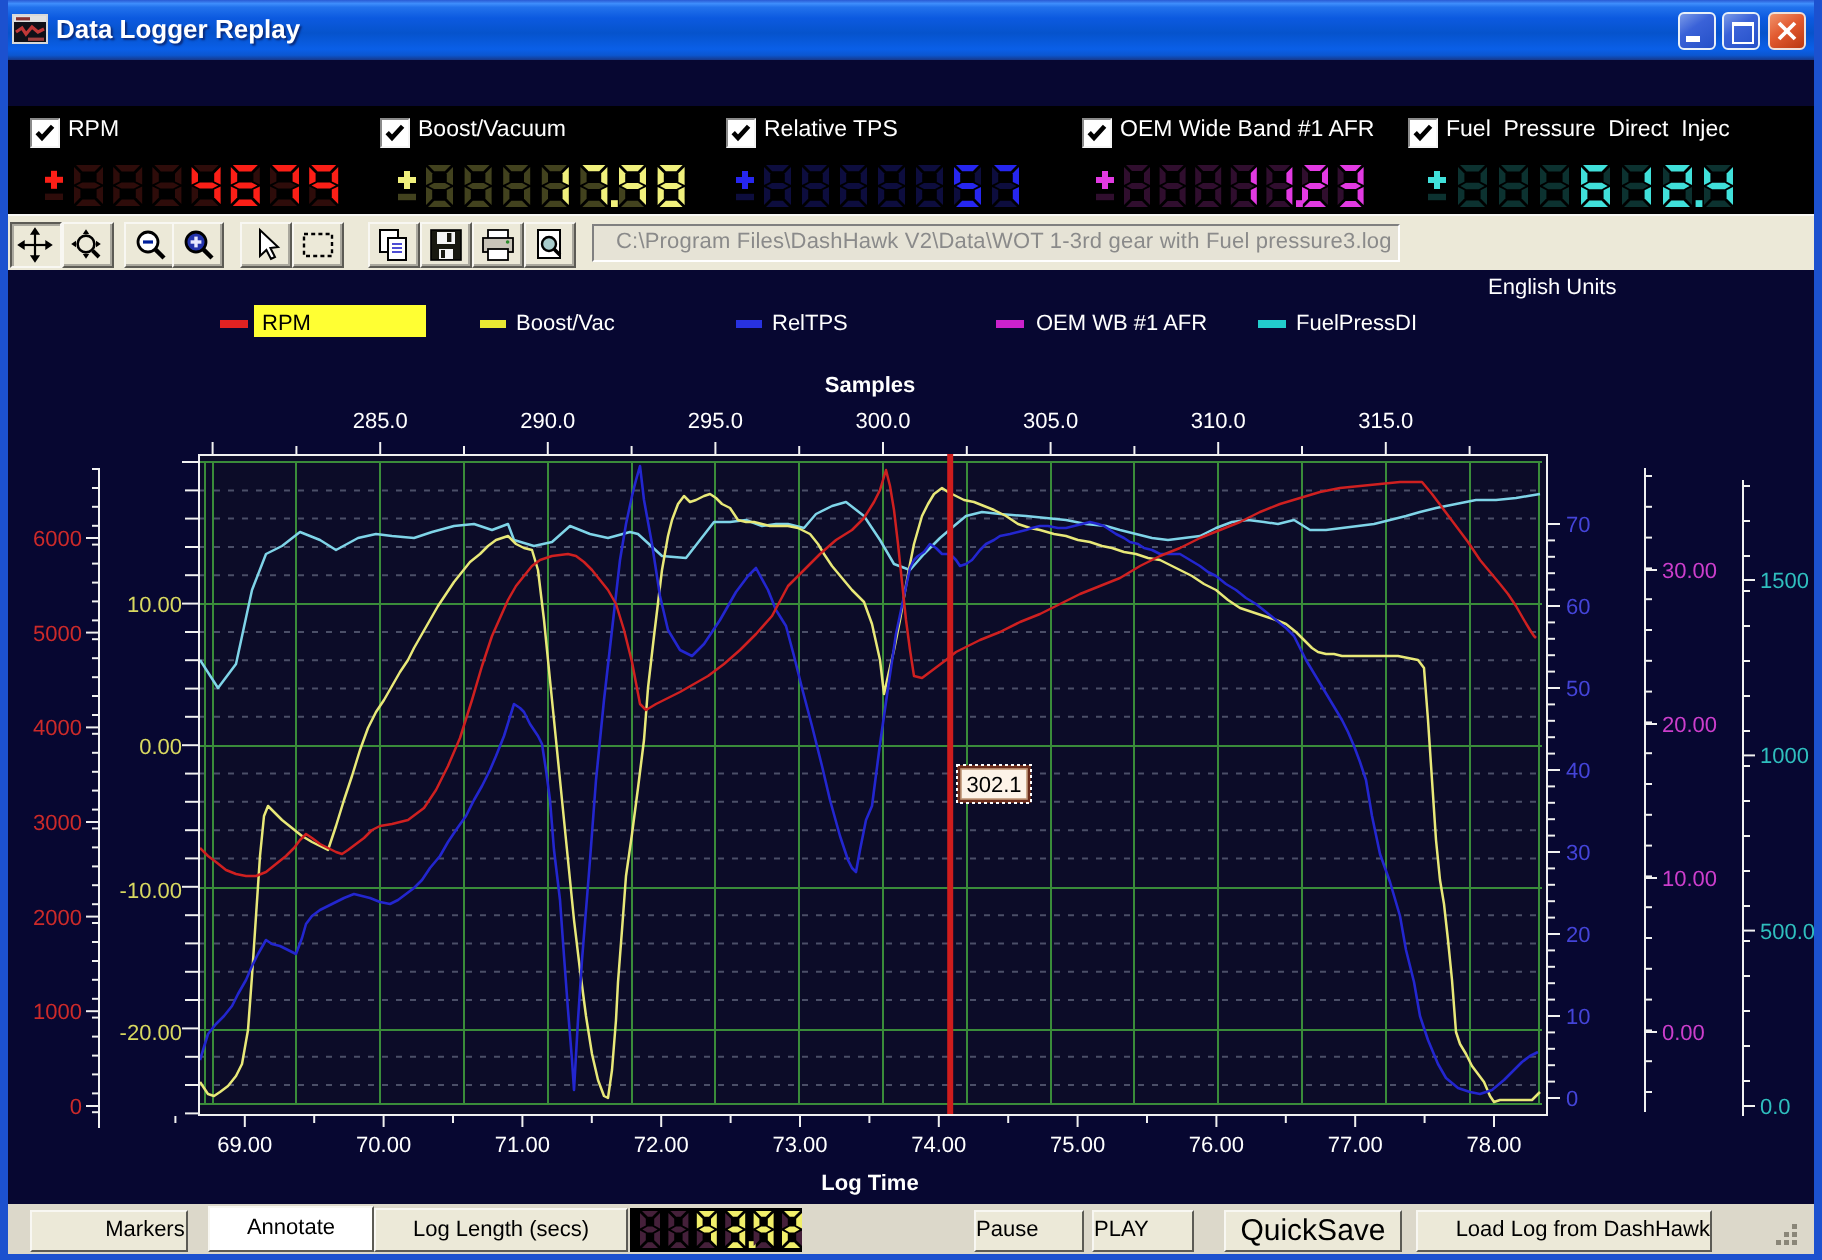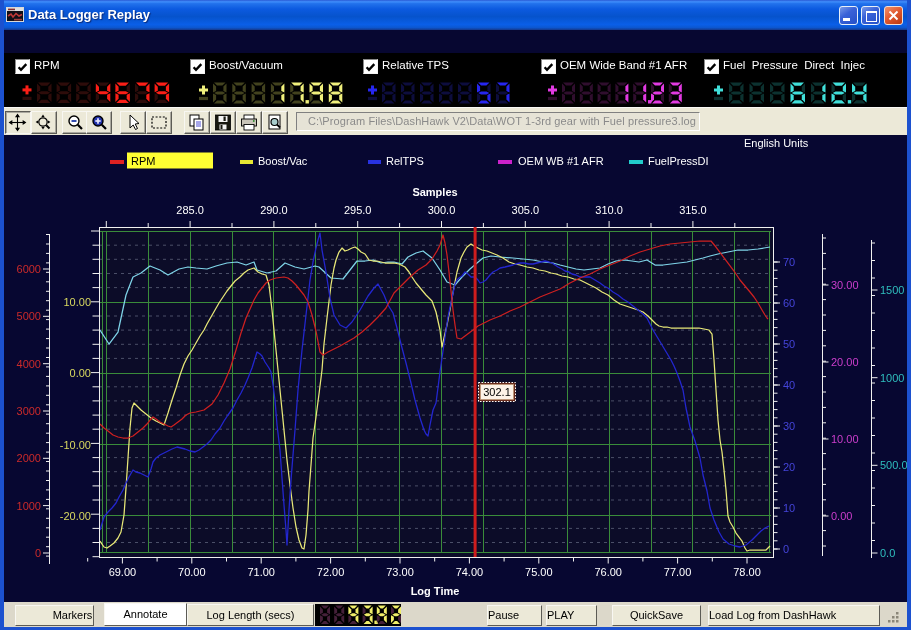--- a/index.html
+++ b/index.html
@@ -693,22 +693,22 @@
       <rect x="478.5" y="382.5" width="37" height="19" fill="#6a2c1c" stroke="#ffffff" stroke-width="1" stroke-dasharray="1.5,1.5"></rect>
       <rect x="480.5" y="384.5" width="33" height="15" fill="#fdf3e8" stroke="#c09878" stroke-width="0.8"></rect>
       <text x="497" y="396" fill="#000000" font-size="11px" font-family="Liberation Sans" text-anchor="middle">302.1</text>
     </svg>
 <div style="position:absolute;left:4px;top:602px;width:903px;height:25px;background:#dcd8ca;"></div>
 <div style="position:absolute;left:15px;top:605px;width:79px;height:21px;background:#ece9d8;border-top:1px solid #f8f7f2;border-left:1px solid #f8f7f2;border-bottom:1px solid #5c5b55;border-right:1px solid #5c5b55;box-sizing:border-box;font-family:'Liberation Sans',sans-serif;font-size:11px;color:#000;text-align:center;line-height:19px;padding-left:36px;">Markers</div>
     <div style="position:absolute;left:104px;top:603px;width:83px;height:23px;background:#ffffff;border-top:1px solid #f8f7f2;border-left:1px solid #f8f7f2;border-bottom:1px solid #5c5b55;border-right:1px solid #5c5b55;box-sizing:border-box;font-family:'Liberation Sans',sans-serif;font-size:11px;color:#000;text-align:center;line-height:21px;">Annotate</div>
     <div style="position:absolute;left:187px;top:604px;width:127px;height:22px;background:#ece9d8;border-top:1px solid #f8f7f2;border-left:1px solid #f8f7f2;border-bottom:1px solid #5c5b55;border-right:1px solid #5c5b55;box-sizing:border-box;font-family:'Liberation Sans',sans-serif;font-size:11px;color:#000;text-align:center;line-height:20px;">Log Length (secs)</div>
     <div style="position:absolute;left:487px;top:605px;width:55px;height:21px;background:#ece9d8;border-top:1px solid #f8f7f2;border-left:1px solid #f8f7f2;border-bottom:1px solid #5c5b55;border-right:1px solid #5c5b55;box-sizing:border-box;font-family:'Liberation Sans',sans-serif;font-size:11px;color:#000;text-align:left;line-height:19px;">Pause</div>
     <div style="position:absolute;left:546px;top:605px;width:51px;height:21px;background:#ece9d8;border-top:1px solid #f8f7f2;border-left:1px solid #f8f7f2;border-bottom:1px solid #5c5b55;border-right:1px solid #5c5b55;box-sizing:border-box;font-family:'Liberation Sans',sans-serif;font-size:11px;color:#000;line-height:19px;">PLAY</div>
-    <div style="position:absolute;left:612px;top:605px;width:89px;height:21px;background:#ece9d8;border-top:1px solid #f8f7f2;border-left:1px solid #f8f7f2;border-bottom:1px solid #5c5b55;border-right:1px solid #5c5b55;box-sizing:border-box;font-family:'Liberation Sans',sans-serif;font-size:11px;color:#000;text-align:center;line-height:19px;">QuickSave</div>
-    <div style="position:absolute;left:708px;top:605px;width:172px;height:21px;background:#ece9d8;border-top:1px solid #f8f7f2;border-left:1px solid #f8f7f2;border-bottom:1px solid #5c5b55;border-right:1px solid #5c5b55;box-sizing:border-box;font-family:'Liberation Sans',sans-serif;font-size:11px;color:#000;text-align:left;line-height:19px;">Load Log from DashHawk</div>
+    <div style="position:absolute;left:612px;top:605px;width:89px;height:21px;background:#ece9d8;border-top:1px solid #f8f7f2;border-left:1px solid #f8f7f2;border-bottom:1px solid #5c5b55;border-right:1px solid #5c5b55;box-sizing:border-box;font-family:'Liberation Sans',sans-serif;font-size:15px;color:#000;text-align:center;line-height:19px;">QuickSave</div>
+    <div style="position:absolute;left:708px;top:605px;width:148px;height:21px;background:#ece9d8;border-top:1px solid #f8f7f2;border-left:1px solid #f8f7f2;border-bottom:1px solid #5c5b55;border-right:1px solid #5c5b55;box-sizing:border-box;font-family:'Liberation Sans',sans-serif;font-size:11px;color:#000;text-align:right;line-height:19px;">Load Log from DashHawk</div>
 <svg width="911" height="28" viewBox="0 602 911 28" style="position:absolute;left:0;top:602px">
       <rect x="315" y="604" width="86" height="22" fill="#000000"></rect>
       <polygon points="321.0,605.5 329.0,605.5 326.1,608.4 323.9,608.4" fill="#45203a"></polygon>
       <polygon points="330.0,606.5 330.0,614.2 327.1,612.8 327.1,609.4" fill="#45203a"></polygon>
       <polygon points="330.0,615.2 330.0,623.0 327.1,620.1 327.1,616.7" fill="#45203a"></polygon>
       <polygon points="321.0,624.0 323.9,621.1 326.1,621.1 329.0,624.0" fill="#45203a"></polygon>
       <polygon points="320.0,615.2 322.9,616.7 322.9,620.1 320.0,623.0" fill="#45203a"></polygon>
       <polygon points="320.0,606.5 322.9,609.4 322.9,612.8 320.0,614.2" fill="#45203a"></polygon>
       <polygon points="321.2,614.8 323.8,613.3 326.2,613.3 328.8,614.8 326.2,616.2 323.8,616.2" fill="#45203a"></polygon>
       <polygon points="335.2,605.5 343.2,605.5 340.3,608.4 338.1,608.4" fill="#45203a"></polygon>

